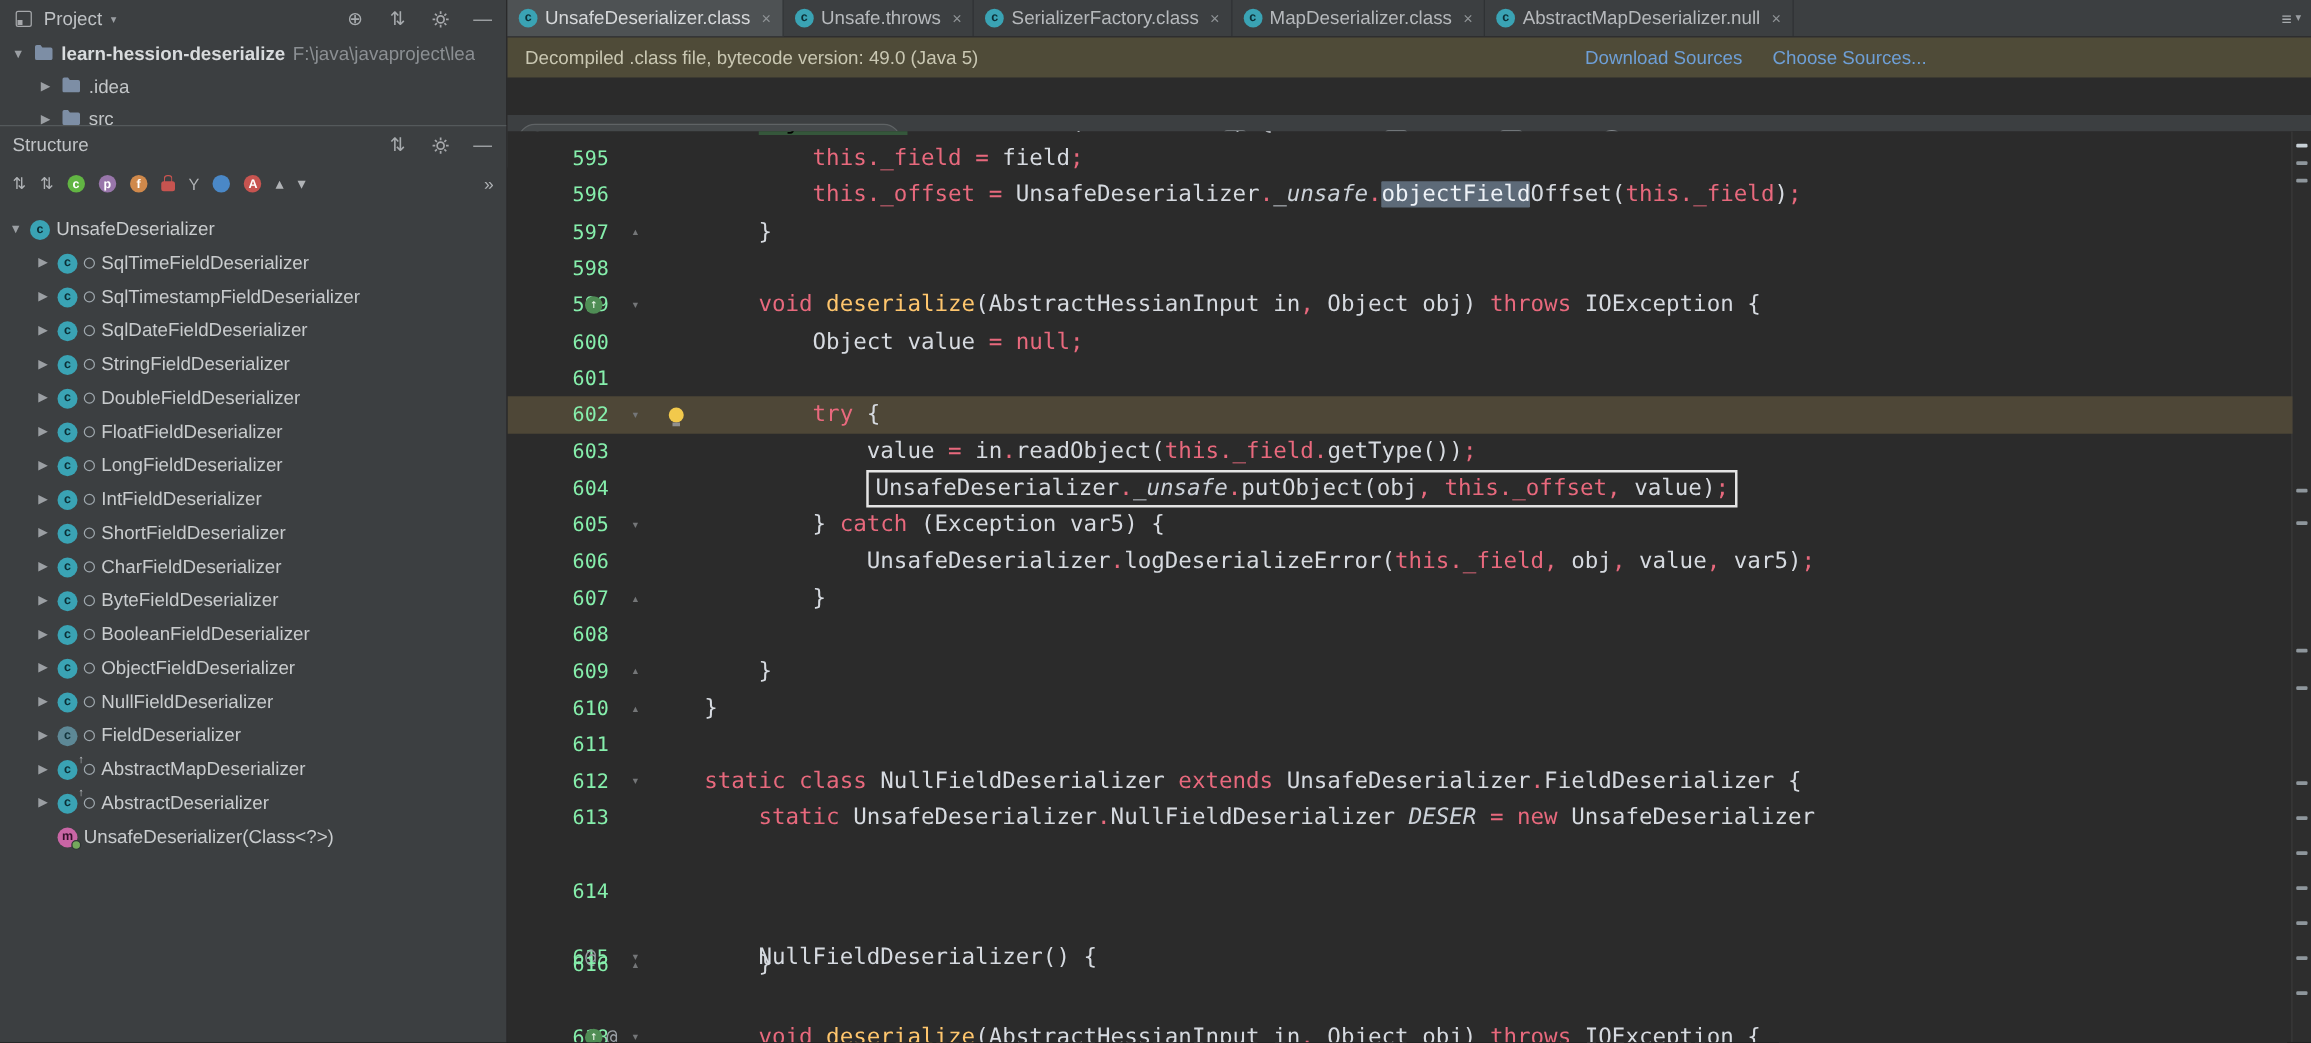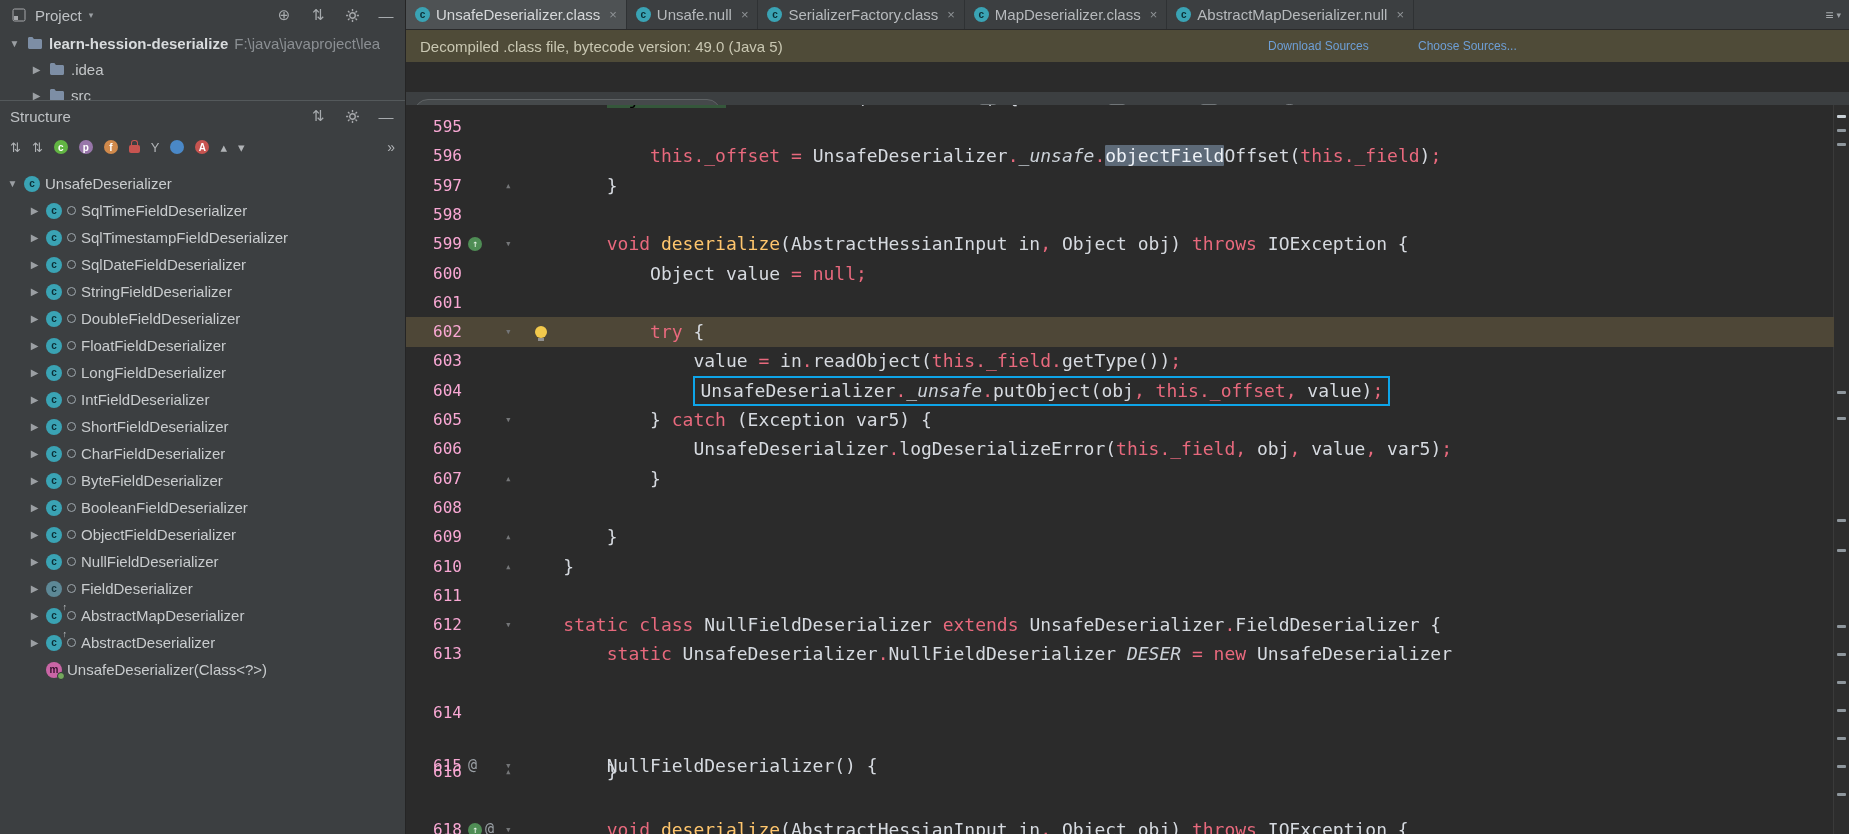--- a/index.html
+++ b/index.html
@@ -47,21 +47,21 @@
   #tabbar{height:29px;background:#3c3f41;display:flex;border-bottom:1px solid #2a2a2a;position:relative;}
   .tab{display:flex;align-items:center;gap:6px;padding:0 9px;font-size:15px;color:#b6b9bc;border-right:1px solid #2f3234;}
   .tab.selected{background:#4e5254;color:#d6d8da;}
   .cicon{width:15px;height:15px;border-radius:50%;background:#3aa3b4;color:#0b2f36;display:flex;align-items:center;
          justify-content:center;font-size:10px;font-weight:bold;flex:none;}
   .tab-close{color:#8f9396;font-size:13px;margin-left:3px;}
   #tabbar-right{position:absolute;right:8px;top:0;height:29px;display:flex;align-items:center;gap:3px;color:#a7abae;font-size:14px;}
 
   #banner{position:absolute;top:30px;left:0;right:0;height:32px;background:#4f4b38;display:flex;align-items:center;
           padding-left:14px;font-size:15px;color:#c9c7b2;}
-  .banner-link{position:absolute;top:0;height:32px;display:flex;align-items:center;color:#6e9fd6;font-size:12px;}
+  .banner-link{position:absolute;top:0;height:32px;display:flex;align-items:center;color:#6e9fd6;font-size:15px;}
 
   #findbar{position:absolute;top:62px;left:0;right:0;height:42px;background:#3c3f41;border-bottom:1px solid #272727;
            display:flex;align-items:center;font-size:15px;}
   .sfield{margin-left:8px;width:287px;height:27px;background:#45494b;border:1px solid #5f6365;border-radius:14px;
           display:flex;align-items:center;padding:0 9px;gap:6px;flex:none;}
   .sfield .q{color:#e2e6ea;font-family:"DejaVu Sans Mono","Liberation Mono",monospace;font-size:15px;flex:1;}
   .sfield .enter{color:#8f9396;font-size:14px;}
   .sfield .clear{color:#8f9396;font-size:14px;}
   .fbtn{height:26px;min-width:26px;display:flex;align-items:center;justify-content:center;color:#a9adb0;font-size:16px;flex:none;}
   .opt{display:flex;align-items:center;gap:7px;color:#b7babd;margin-left:24px;flex:none;}
@@ -69,30 +69,30 @@
       align-items:center;justify-content:center;font-size:11px;color:#dfe6ec;flex:none;}
   .help{width:17px;height:17px;border-radius:50%;border:1px solid #81868a;color:#a6abaf;font-size:11px;display:flex;
         align-items:center;justify-content:center;margin-left:12px;flex:none;}
   .matches{margin-left:22px;color:#c4c8cb;font-weight:bold;flex:none;}
   #find-close{position:absolute;right:10px;color:#9fa3a6;font-size:16px;}
 
   #code{position:absolute;top:105px;left:0;right:0;bottom:0;overflow:hidden;background:#2b2b2b;}
   .crow{position:absolute;left:0;right:15px;height:30px;line-height:29.3px;
         font-family:"DejaVu Sans Mono","Liberation Mono",monospace;}
   .crow.caret{background:#4e4737;}
-  .lnum{position:absolute;left:0;top:0;width:56px;text-align:right;font-size:16px;color:#f9a8d4;}
+  .lnum{position:absolute;left:0;top:0;width:56px;text-align:right;font-size:16px;color:#86efac;padding-left:25px;}
   .fold{position:absolute;left:99px;top:0;font-size:11px;color:#747678;}
   .codetext{position:absolute;left:114px;top:0;font-size:18px;white-space:pre;}
   .tk-k{color:#e8697d;}
   .tk-w{color:#d6dae0;}
   .tk-y{color:#ffc66d;}
   .tk-ws{color:#ccd2d9;font-style:italic;}
   .tk-cur{background:#5d6a78;color:#eef2f7;border-radius:1px;}
   .tk-m{background:#35573b;}
-  .redbox{border:2px solid #0ea5e9;padding:2px 5px 3px;}
+  .redbox{border:2px solid #e5e5e5;padding:2px 5px 3px;}
   .ovr{position:absolute;top:8px;width:14px;height:14px;border-radius:50%;background:#4f8d55;color:#eaf6ea;
        display:flex;align-items:center;justify-content:center;font-size:10px;line-height:1;}
   .atg{position:absolute;top:0;font-size:15px;color:#9aa0a6;line-height:29.3px;}
   .bulb{position:absolute;left:129px;top:9px;width:12px;height:12px;border-radius:50%;background:#f2c94c;}
   .bulb::after{content:"";position:absolute;left:3px;bottom:-3px;width:6px;height:3px;background:#8f8f8f;}
 
   #stripe{position:absolute;top:0;right:0;width:15px;bottom:0;background:#2d2d2d;border-left:1px solid #3a3a3a;}
   .smark{position:absolute;left:3px;width:9px;height:3px;border-radius:1px;}
 </style>
 </head>
@@ -299,21 +299,21 @@
   <main id="main">
     <div id="tabbar">
       <span id="tabs" style="display:flex;">
           <div class="tab selected">
             <span class="cicon">c</span>
             <span class="tab-label">UnsafeDeserializer.class</span>
             <span class="tab-close">×</span>
           </div>
           <div class="tab">
             <span class="cicon">c</span>
-            <span class="tab-label">Unsafe.null</span>
+            <span class="tab-label">Unsafe.throws</span>
             <span class="tab-close">×</span>
           </div>
           <div class="tab">
             <span class="cicon">c</span>
             <span class="tab-label">SerializerFactory.class</span>
             <span class="tab-close">×</span>
           </div>
           <div class="tab">
             <span class="cicon">c</span>
             <span class="tab-label">MapDeserializer.class</span>
@@ -401,20 +401,21 @@
           <span class="smark" style="top: 632px; background: rgb(142, 150, 156);"></span>
           <span class="smark" style="top: 660px; background: rgb(142, 150, 156);"></span>
           <span class="smark" style="top: 688px; background: rgb(142, 150, 156);"></span>
         </div>
     <div class="crow" style="top: -22.3px;">
           <span class="lnum">594</span>
           <span class="codetext">        <span class="tk-m">ObjectField</span><span class="tk-w">Deserializer(Field field) {</span></span>
         </div>
         <div class="crow" style="top: 7px;">
           <span class="lnum">595</span>
+          <span class="codetext">            <span class="tk-k">this</span><span class="tk-k">.</span><span class="tk-k">_field</span><span class="tk-k"> = </span><span class="tk-w">field</span><span class="tk-k">;</span></span>
         </div>
         <div class="crow" style="top: 36.3px;">
           <span class="lnum">596</span>
           <span class="codetext">            <span class="tk-k">this</span><span class="tk-k">.</span><span class="tk-k">_offset</span><span class="tk-k"> = </span><span class="tk-w">UnsafeDeserializer</span><span class="tk-k">.</span><span class="tk-ws">_unsafe</span><span class="tk-k">.</span><span class="tk-cur">objectField</span><span class="tk-w">Offset(</span><span class="tk-k">this</span><span class="tk-k">.</span><span class="tk-k">_field</span><span class="tk-w">)</span><span class="tk-k">;</span></span>
         </div>
         <div class="crow" style="top: 65.6px;">
           <span class="lnum">597</span>
           <span class="fold">▴</span>
           <span class="codetext">        <span class="tk-w">}</span></span>
         </div>

